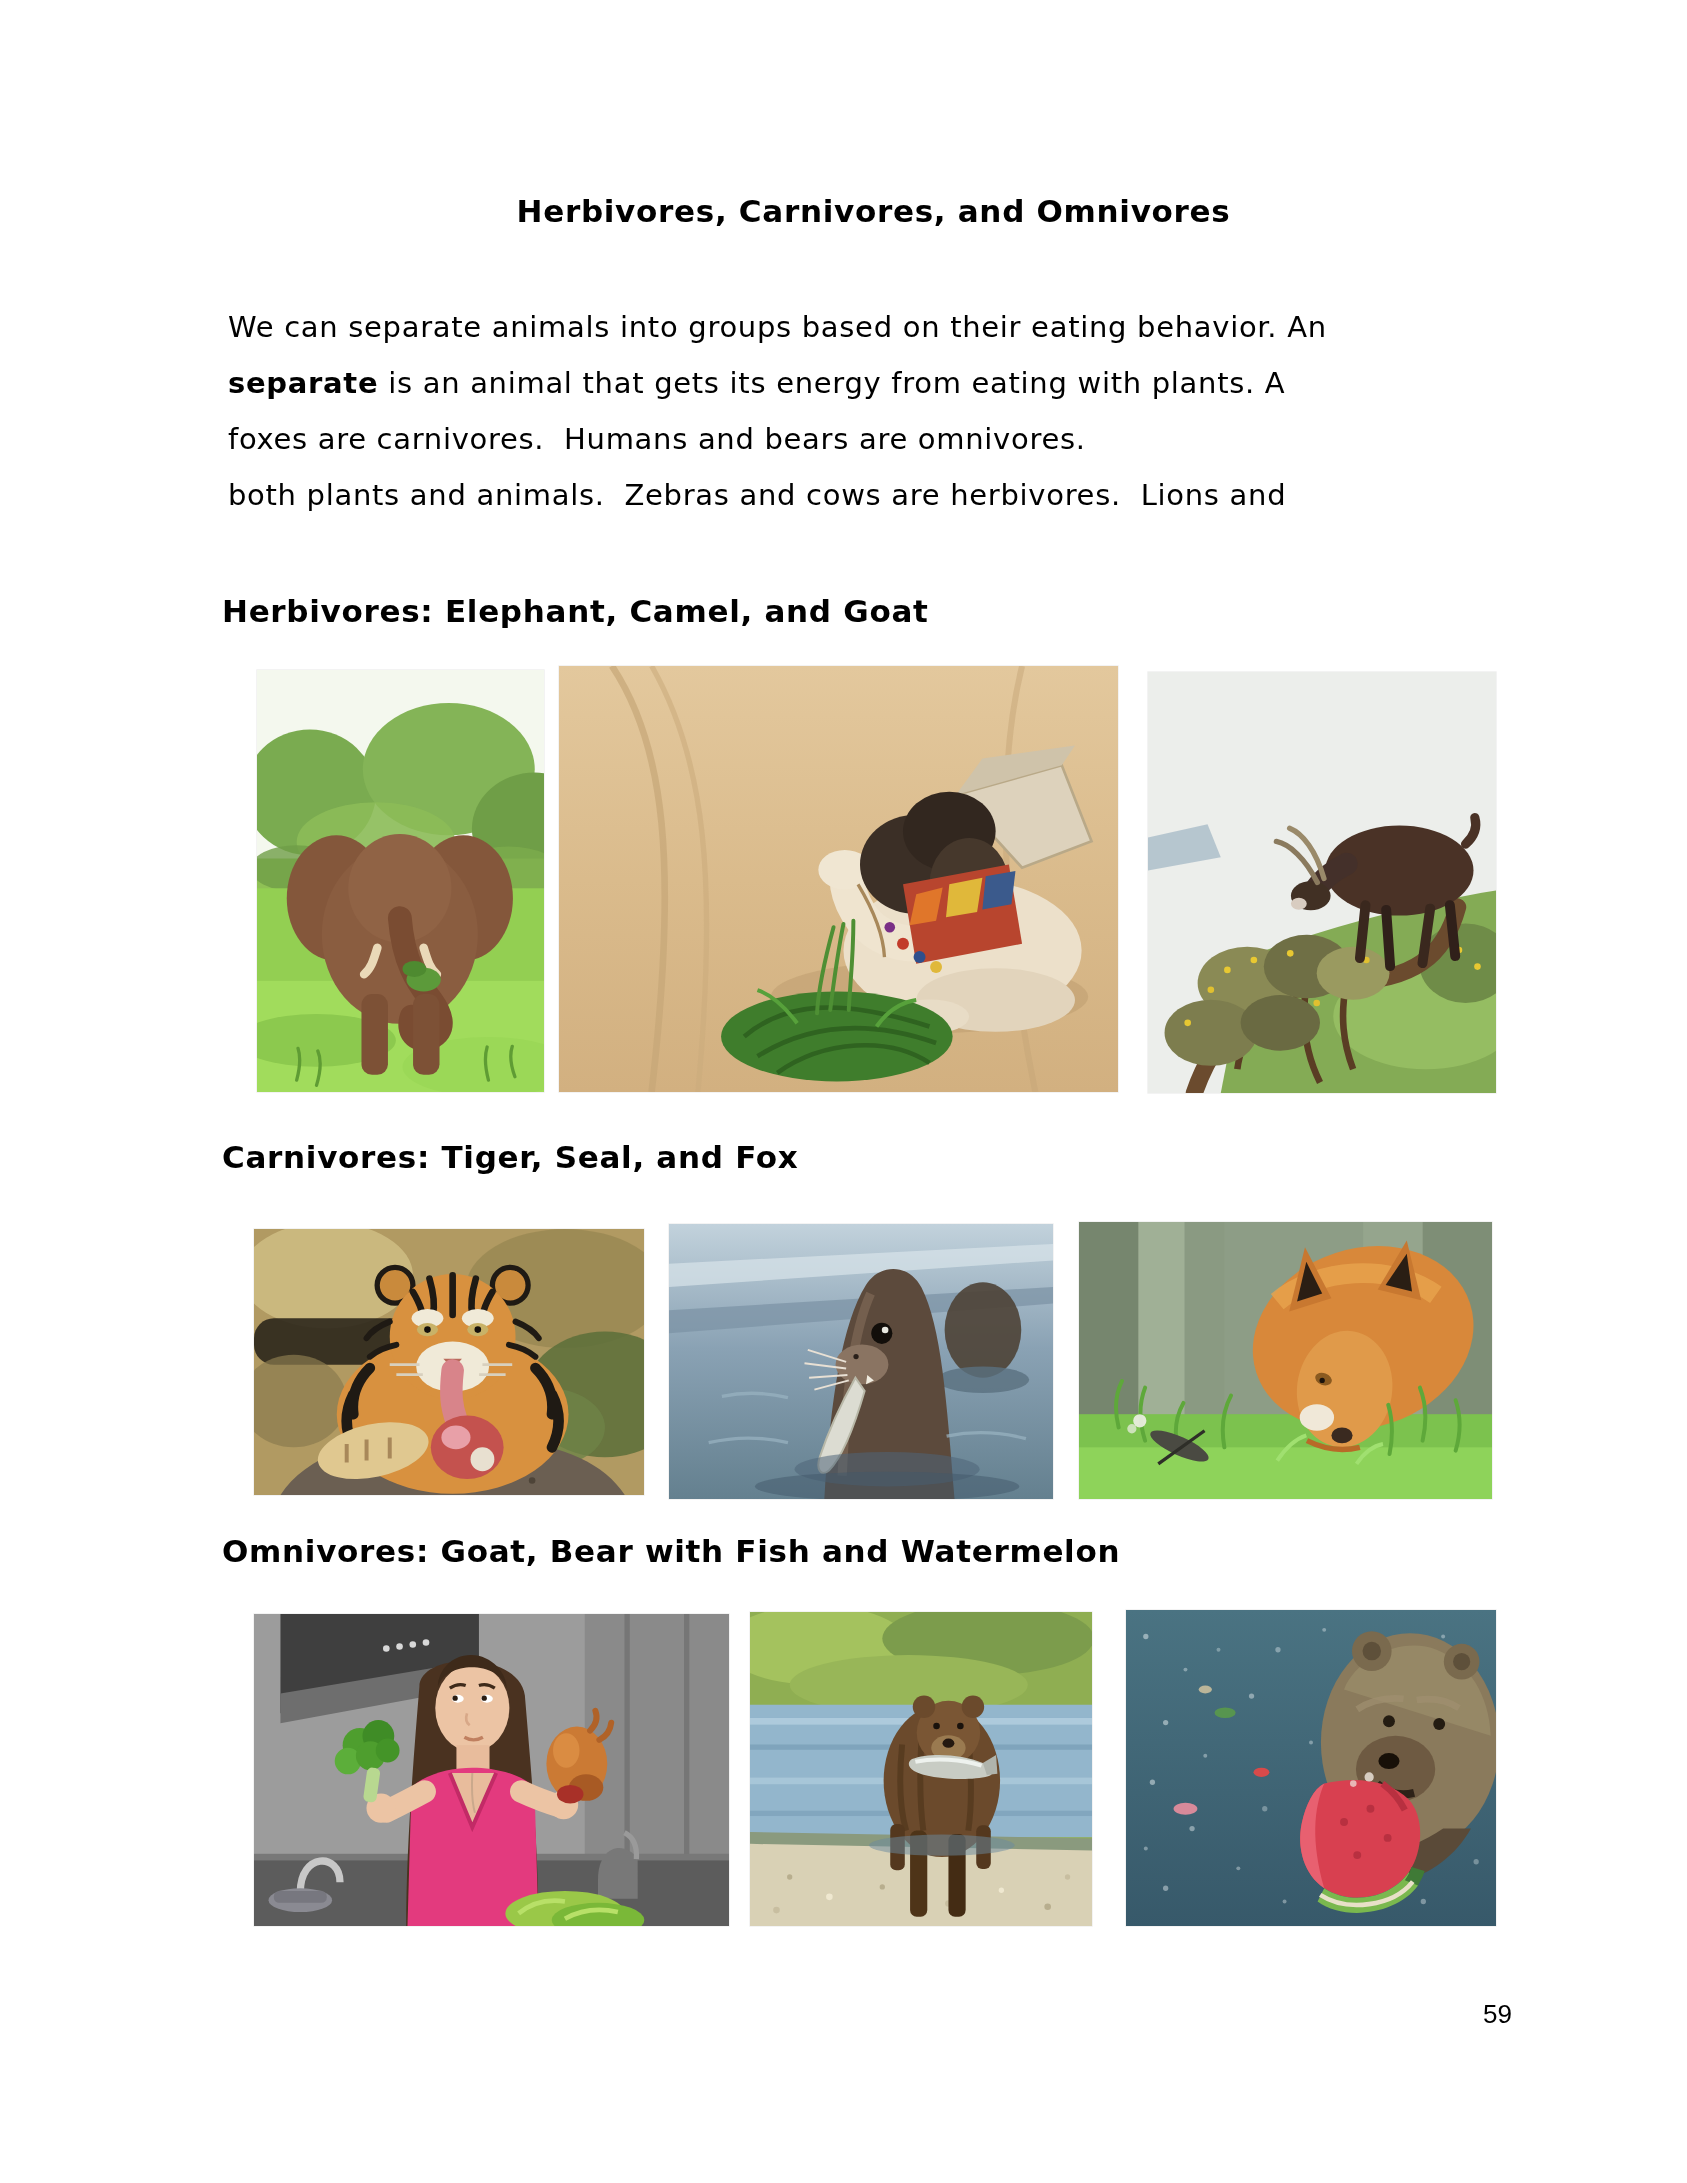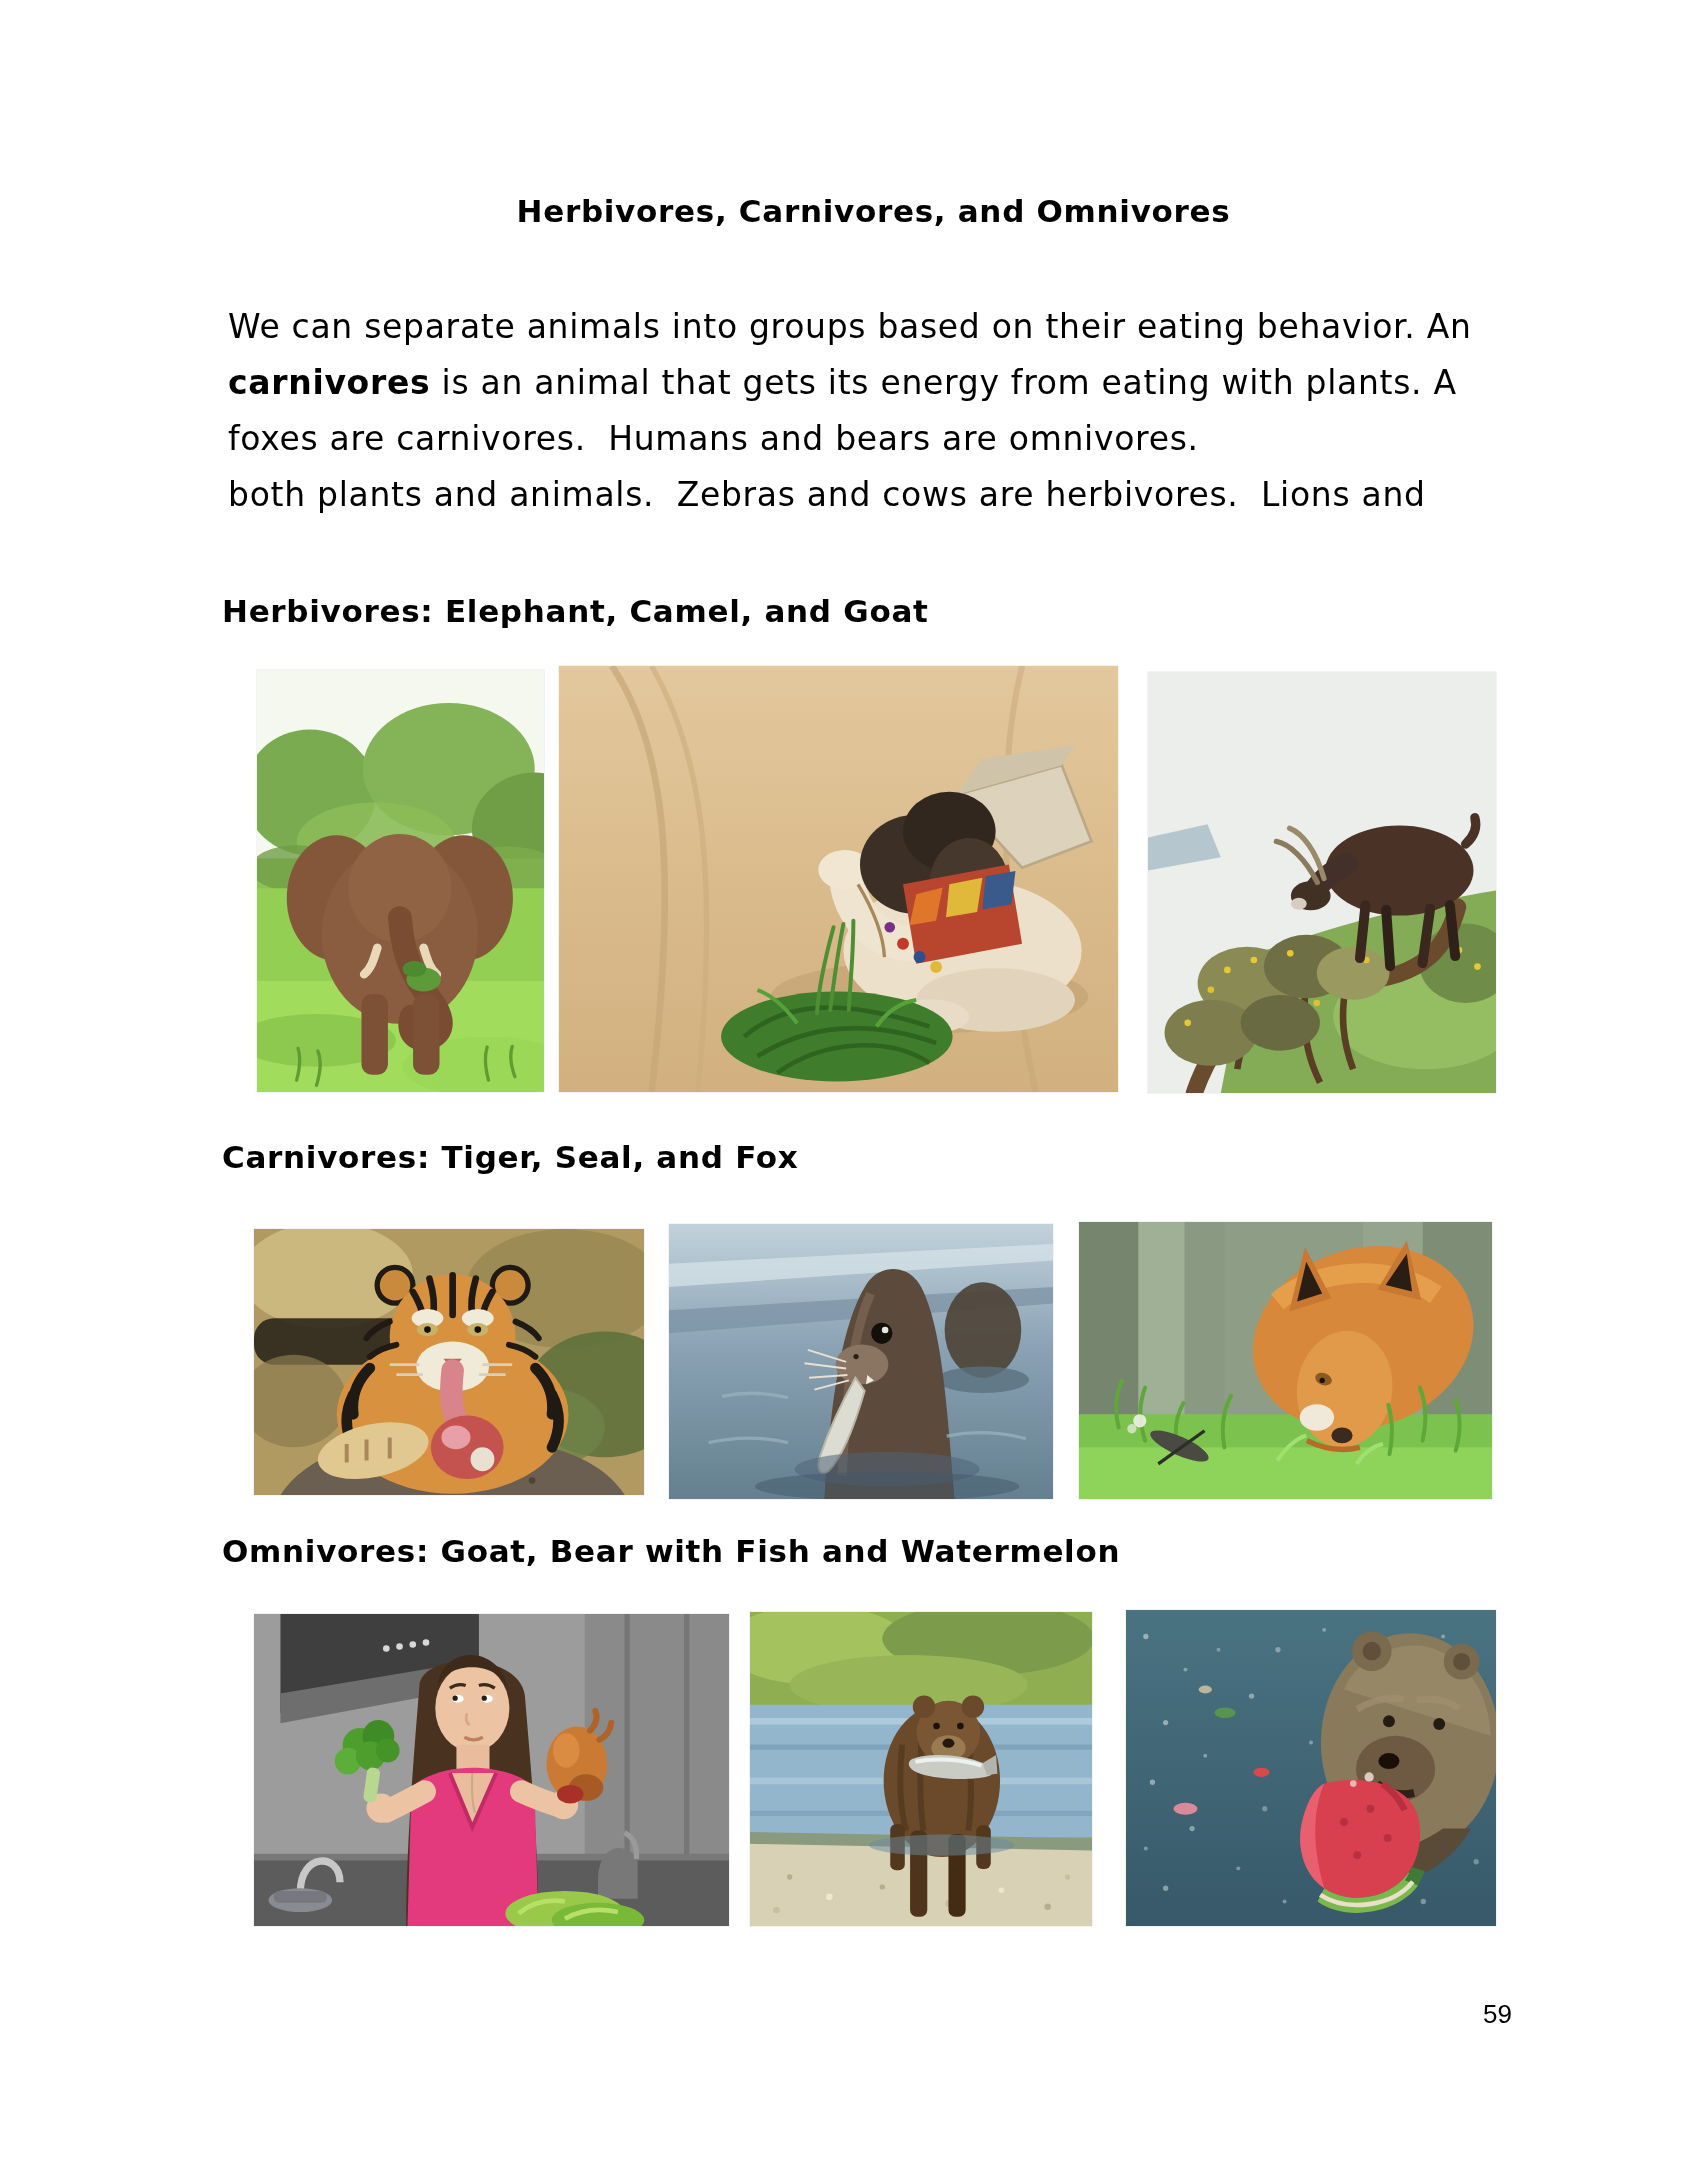--- a/index.html
+++ b/index.html
@@ -8,21 +8,21 @@
     font-family:"DejaVu Sans", sans-serif; color:#000;
     overflow:hidden;
     margin-left:30px;
   }
   .title {
     position:absolute; left:0; top:193px; width:1687px;
     text-align:center; font-weight:bold; font-size:31px; letter-spacing:0.7px;
   }
   .intro {
     position:absolute; left:198px; top:299px; width:1330px;
-    font-size:33px; line-height:56px; letter-spacing:0.7px;
+    font-size:29px; line-height:56px; letter-spacing:0.7px;
   }
   .intro-line { white-space:pre-wrap; height:56px; }
   .intro-line .b { font-weight:bold; }
   .heading {
     position:absolute; left:192px; width:1330px;
     font-weight:bold; font-size:31px; letter-spacing:0.7px; white-space:pre;
   }
   #heading-herbivores { top:593px; }
   #heading-carnivores { top:1139px; }
   #heading-omnivores  { top:1533px; }
@@ -39,21 +39,21 @@
 </style>
 </head>
 <body>
 
 <div class="page">
 
   <div class="title">Herbivores, Carnivores, and Omnivores</div>
 
   <div class="intro">
       <div class="intro-line"><span>We can separate animals into groups based on their eating behavior. An</span></div>
-      <div class="intro-line"><span class="b">carnivores</span><span> is an animal that gets its energy from eating with plants. A</span></div>
+      <div class="intro-line"><span class="b">separate</span><span> is an animal that gets its energy from eating with plants. A</span></div>
       <div class="intro-line"><span>foxes are carnivores.  Humans and bears are omnivores.</span></div>
       <div class="intro-line"><span>both plants and animals.  Zebras and cows are herbivores.  Lions and</span></div>
     </div>
 
   <div class="heading" id="heading-herbivores">Herbivores: Elephant, Camel, and Goat</div>
 
   <figure class="photo" style="left:227px; top:670px; width:287px; height:422px;" aria-label="Elephant eating grass in a green field">
     <svg viewBox="0 0 434 638" preserveAspectRatio="none">
       <rect x="0" y="0" width="434" height="340" fill="#f4f8ee"></rect>
       <ellipse cx="80" cy="185" rx="100" ry="95" fill="#7aab50"></ellipse>

